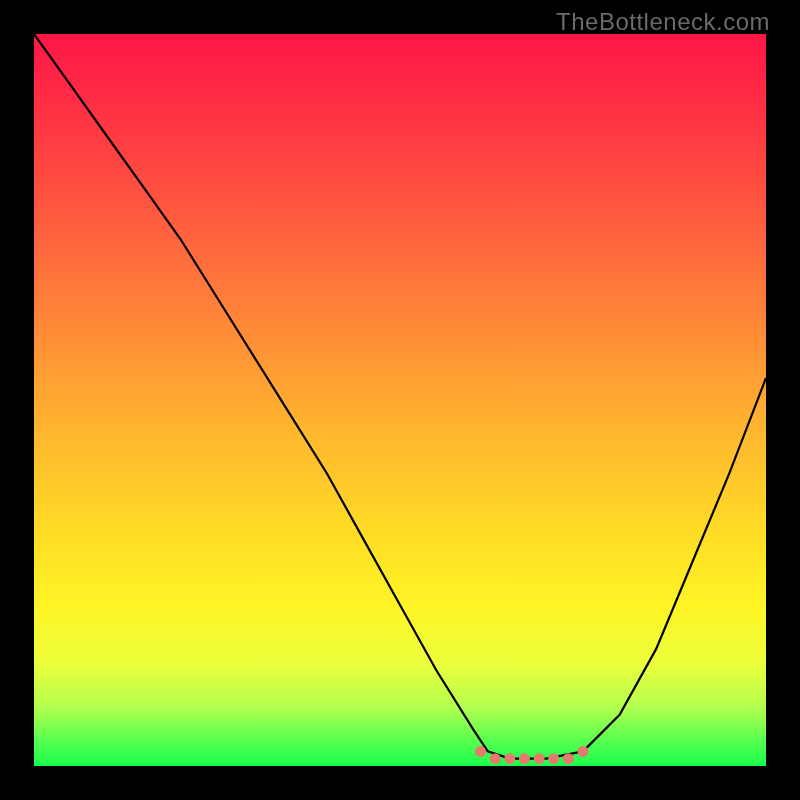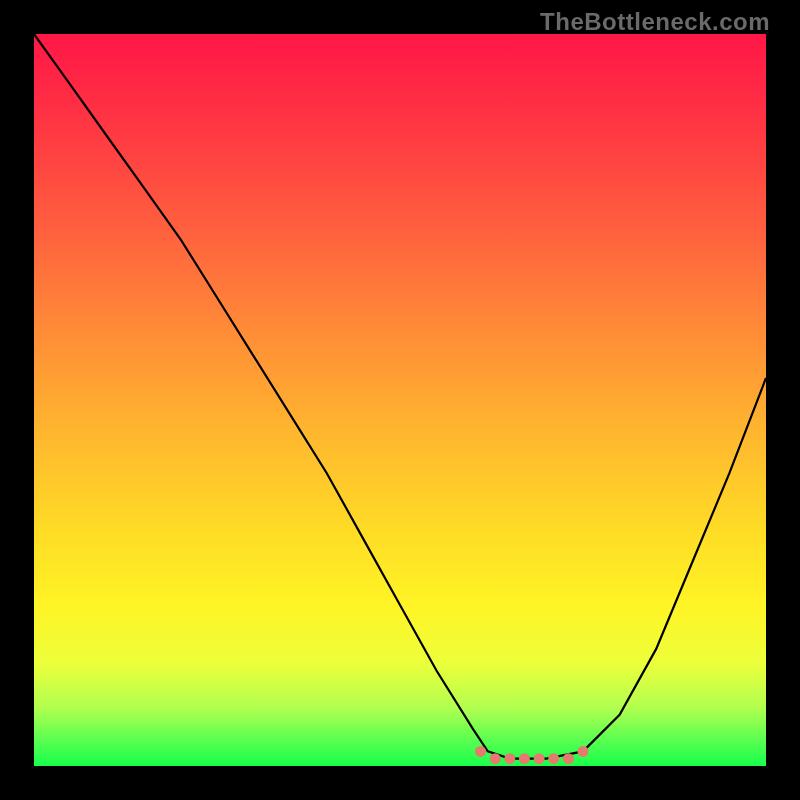--- a/index.html
+++ b/index.html
@@ -7,21 +7,20 @@
     padding: 0;
     width: 800px;
     height: 800px;
     background: #000000;
     overflow: hidden;
   }
   .chart-container {
     position: relative;
     width: 800px;
     height: 800px;
-    font-weight: bold;
   }
   .plot-area {
     position: absolute;
     left: 34px;
     top: 34px;
     width: 732px;
     height: 732px;
   }
   .gradient-bg {
     position: absolute;

